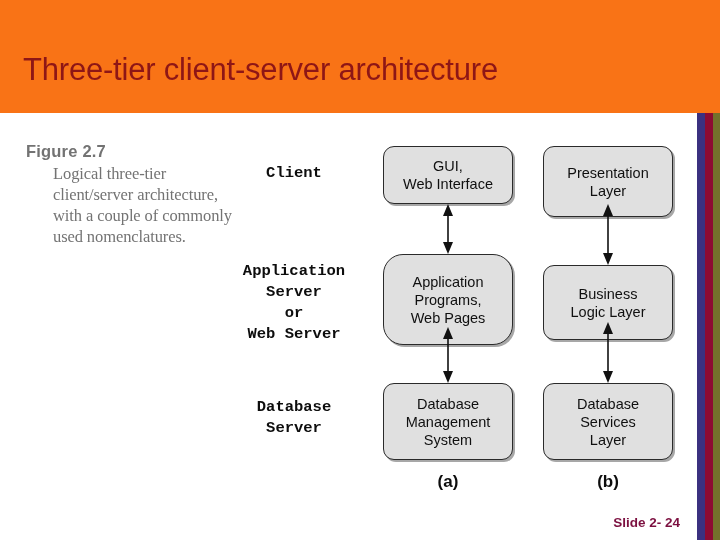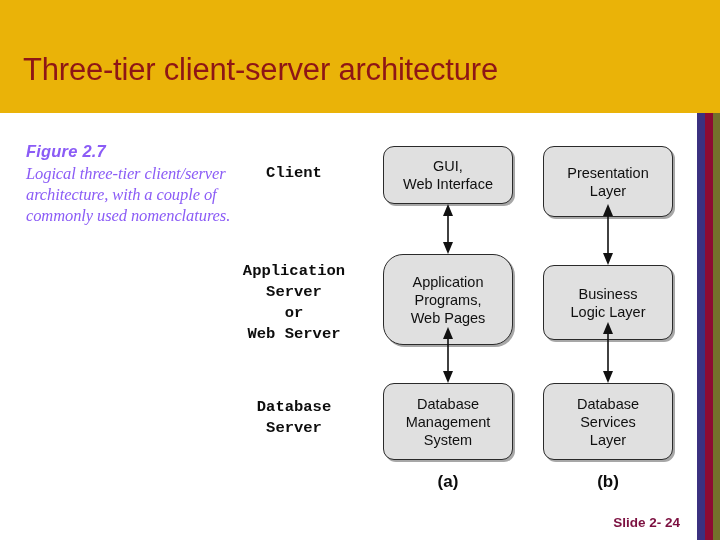--- a/index.html
+++ b/index.html
@@ -57,37 +57,37 @@
   .stripe-blue  { width: 8px;  height: 100%; background: #3b3180; }
   .stripe-red   { width: 8px;  height: 100%; background: #8d0b32; }
   .stripe-olive { width: 7px;  height: 100%; background: #74712b; }
 
   
   #caption {
     position: absolute;
     left: 26px;
     top: 141px;
     width: 215px;
-    color: #8b5cf6;
+    color: #737373;
     font-family: "Liberation Serif", serif;
     font-size: 16.5px;
     line-height: 21px;
-    font-style: italic;
   }
   #caption .cap-head {
     font-family: "Liberation Sans", sans-serif;
     font-weight: bold;
     font-size: 16.5px;
     display: block;
     margin-bottom: 1px;
     letter-spacing: 0.2px;
   }
   #caption .cap-body {
     display: block;
     letter-spacing: -0.1px;
+    margin-left: 27px;
   }
 
   
   .nom-label {
     position: absolute;
     width: 160px;
     text-align: center;
     font-family: Liberation Mono, monospace;
     font-weight: bold;
     font-size: 15.5px;
@@ -166,21 +166,21 @@
     font-size: 13.5px;
     color: #7c1040;
     white-space: nowrap;
   }
 </style>
 </head>
 <body>
 
 <div id="slide">
 
-  <div id="title-band" style="background: #eab308;">
+  <div id="title-band" style="background: #f97316;">
     <div id="slide-title" style="color: rgb(142, 22, 22);">Three-tier client-server architecture</div>
   </div>
 
   <div id="stripes">
     <div class="stripe-blue" style="background: rgb(59, 49, 128);"></div>
     <div class="stripe-red" style="background: rgb(141, 11, 50);"></div>
     <div class="stripe-olive" style="background: rgb(116, 113, 43);"></div>
   </div>
 
   <div id="caption">

